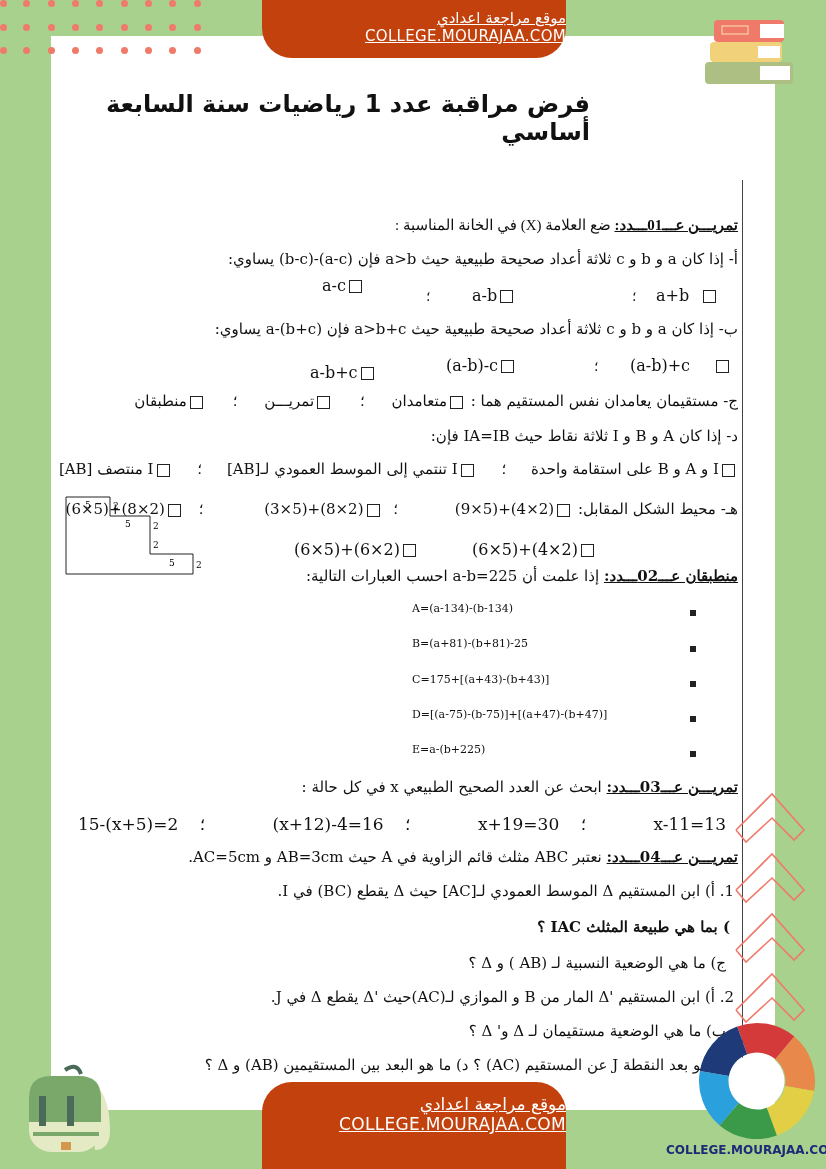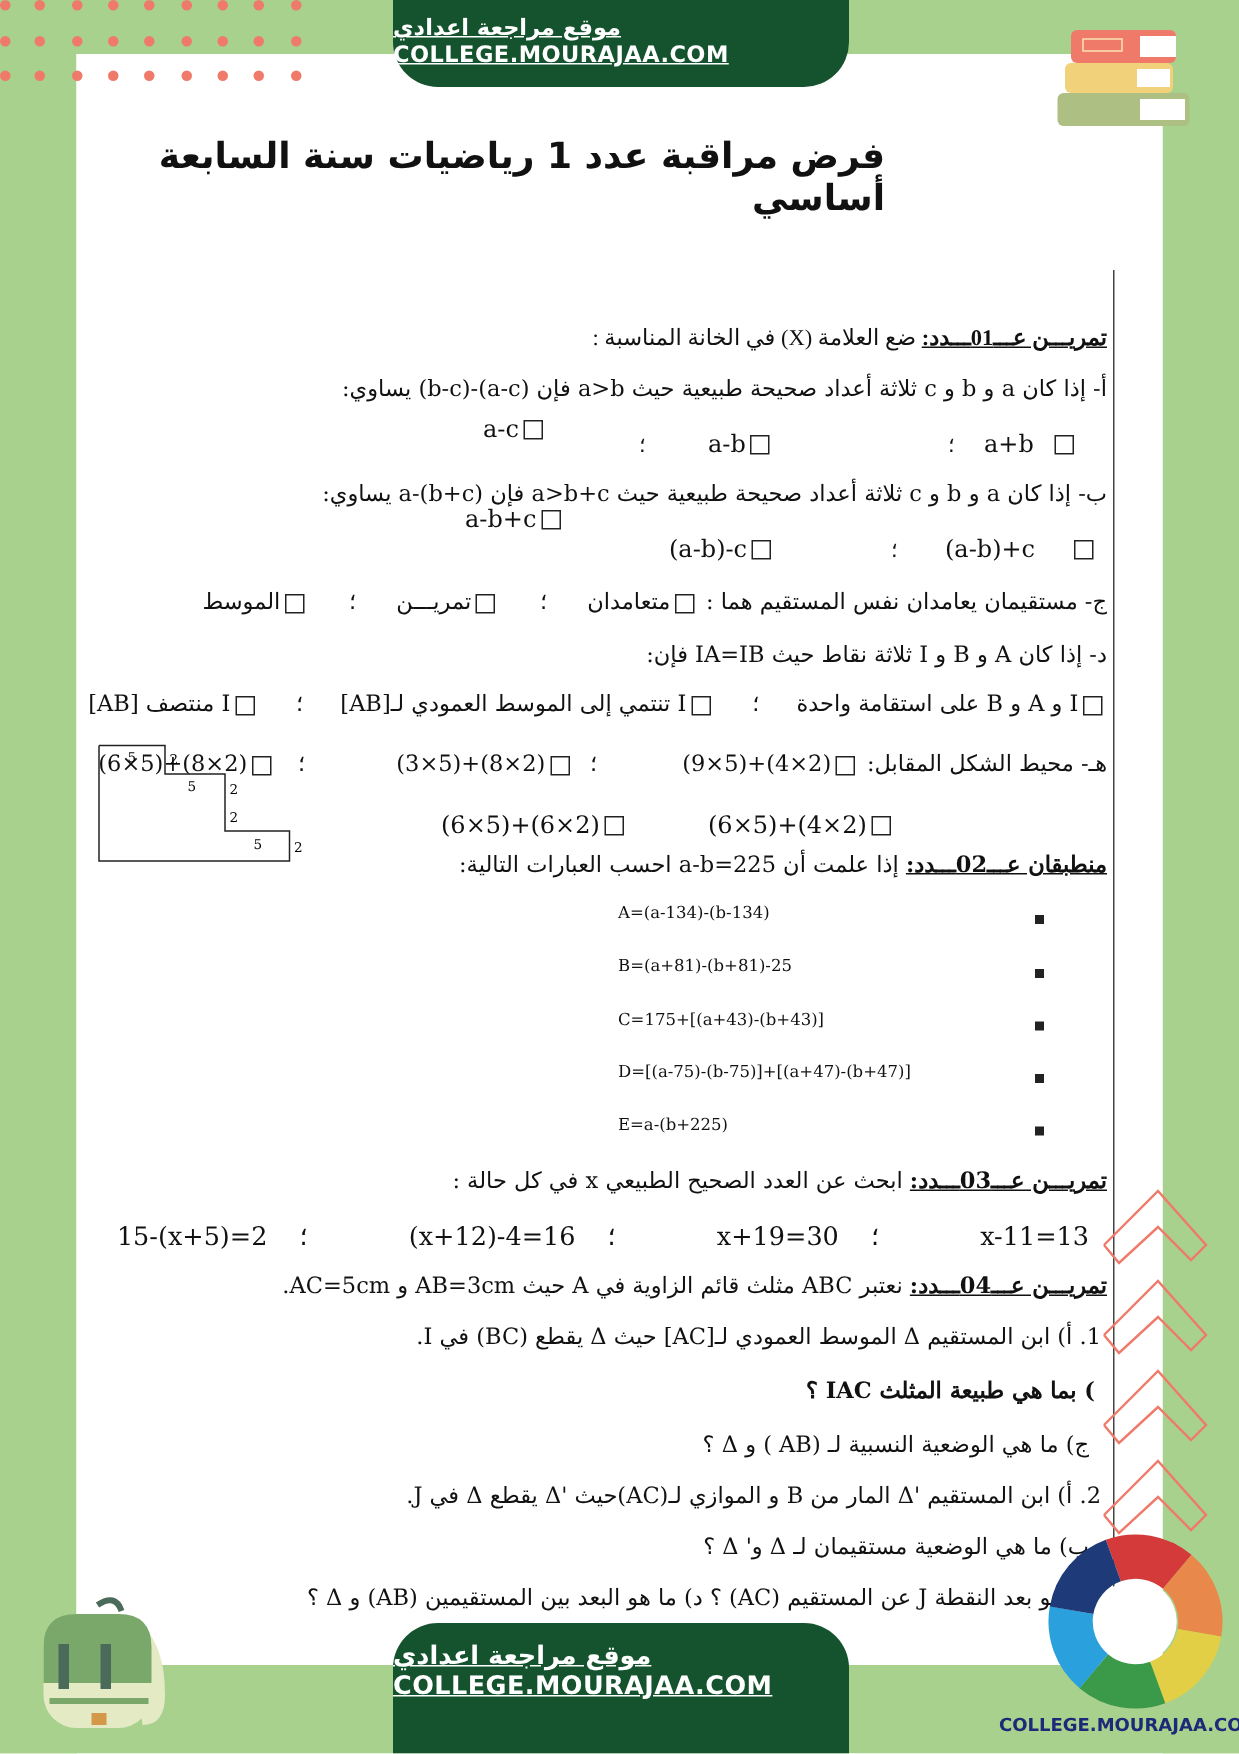--- a/index.html
+++ b/index.html
@@ -4,21 +4,21 @@
 <style>
   html,body{margin:0;padding:0;}
   body{width:826px;height:1169px;position:relative;overflow:hidden;background:#ffffff;font-family:"DejaVu Serif","Liberation Serif",serif;color:#111;}
   .green{background:#a8d18d;position:absolute;}
   #top-band{left:0;top:0;width:826px;height:36px;}
   #left-strip{left:0;top:0;width:51px;height:1169px;}
   #right-strip{left:775px;top:0;width:51px;height:1169px;}
   #bottom-band{left:0;top:1110px;width:826px;height:59px;}
   .dots{position:absolute;left:0;top:0;width:220px;height:60px;}
   .dot{position:absolute;width:7px;height:7px;border-radius:50%;background:#ef7a6a;}
-  .banner{position:absolute;background:#14532d;border-radius:0 0 30px 30px;text-align:left;color:#fff;font-family:"DejaVu Sans","Liberation Sans",sans-serif;font-weight:bold;}
+  .banner{position:absolute;background:#c2410c;border-radius:0 0 30px 30px;text-align:right;color:#fff;font-family:"DejaVu Sans","Liberation Sans",sans-serif;font-weight:normal;}
   #top-banner{left:262px;top:0;width:304px;height:58px;}
   #bottom-banner{left:262px;top:1082px;width:304px;height:87px;border-radius:30px 30px 0 0;}
   .banner .ar{font-size:15px;text-decoration:underline;display:block;direction:rtl;}
   .banner .en{font-size:15px;text-decoration:underline;display:block;letter-spacing:0.3px;}
   #top-banner .ar{margin-top:9px;}
   #bottom-banner .ar{margin-top:12px;font-size:17px;}
   #bottom-banner .en{font-size:17px;}
   .page-border{position:absolute;left:742px;top:180px;width:1px;height:890px;background:#444;}
   .title{position:absolute;left:100px;top:90px;width:490px;text-align:right;direction:rtl;font-family:"DejaVu Sans","Liberation Sans",sans-serif;font-weight:bold;font-size:24px;}
   .line{position:absolute;direction:rtl;text-align:right;font-size:15px;white-space:nowrap;}
@@ -101,29 +101,29 @@
 <div class="opt" style="left:656px;top:286px;"><span>a+b</span><span class="box" style="margin-left:14px"></span></div>
 <span class="sep" style="left:632px;top:288px;">؛</span>
 <div class="opt" style="left:472px;top:286px;"><span>a-b</span><span class="box"></span></div>
 <span class="sep" style="left:426px;top:288px;">؛</span>
 <div class="opt" style="left:322px;top:276px;"><span>a-c</span><span class="box"></span></div>
 
 <div class="line" style="right:88px;top:320px;">ب-   إذا كان a و b و c ثلاثة أعداد صحيحة طبيعية حيث a&gt;b+c فإن a-(b+c) يساوي:</div>
 <div class="opt" style="left:630px;top:356px;"><span>(a-b)+c</span><span class="box" style="margin-left:26px"></span></div>
 <span class="sep" style="left:594px;top:358px;">؛</span>
 <div class="opt" style="left:446px;top:356px;"><span>(a-b)-c</span><span class="box"></span></div>
-<div class="opt" style="left:310px;top:336px;"><span>a-b+c</span><span class="box"></span></div>
+<div class="opt" style="left:310px;top:363px;"><span>a-b+c</span><span class="box"></span></div>
 
 <div class="line" style="right:88px;top:392px;">
   <span>ج-   مستقيمان يعامدان نفس المستقيم هما :</span>
   <span class="box"></span><span>متعامدان</span>
   <span style="margin:0 22px">؛</span>
   <span class="box"></span><span>تمريـــن</span>
   <span style="margin:0 22px">؛</span>
-  <span class="box"></span><span>الموسط</span>
+  <span class="box"></span><span>منطبقان</span>
 </div>
 
 <div class="line" style="right:88px;top:427px;">د-   إذا كان A و B و I ثلاثة نقاط حيث IA=IB فإن:</div>
 <div class="line" style="right:88px;top:460px;">
   <span class="box"></span><span>I و A و B على استقامة واحدة</span>
   <span style="margin:0 20px">؛</span>
   <span class="box"></span><span>I تنتمي إلى الموسط العمودي لـ[AB]</span>
   <span style="margin:0 20px">؛</span>
   <span class="box"></span><span>I منتصف [AB]</span>
 </div>

